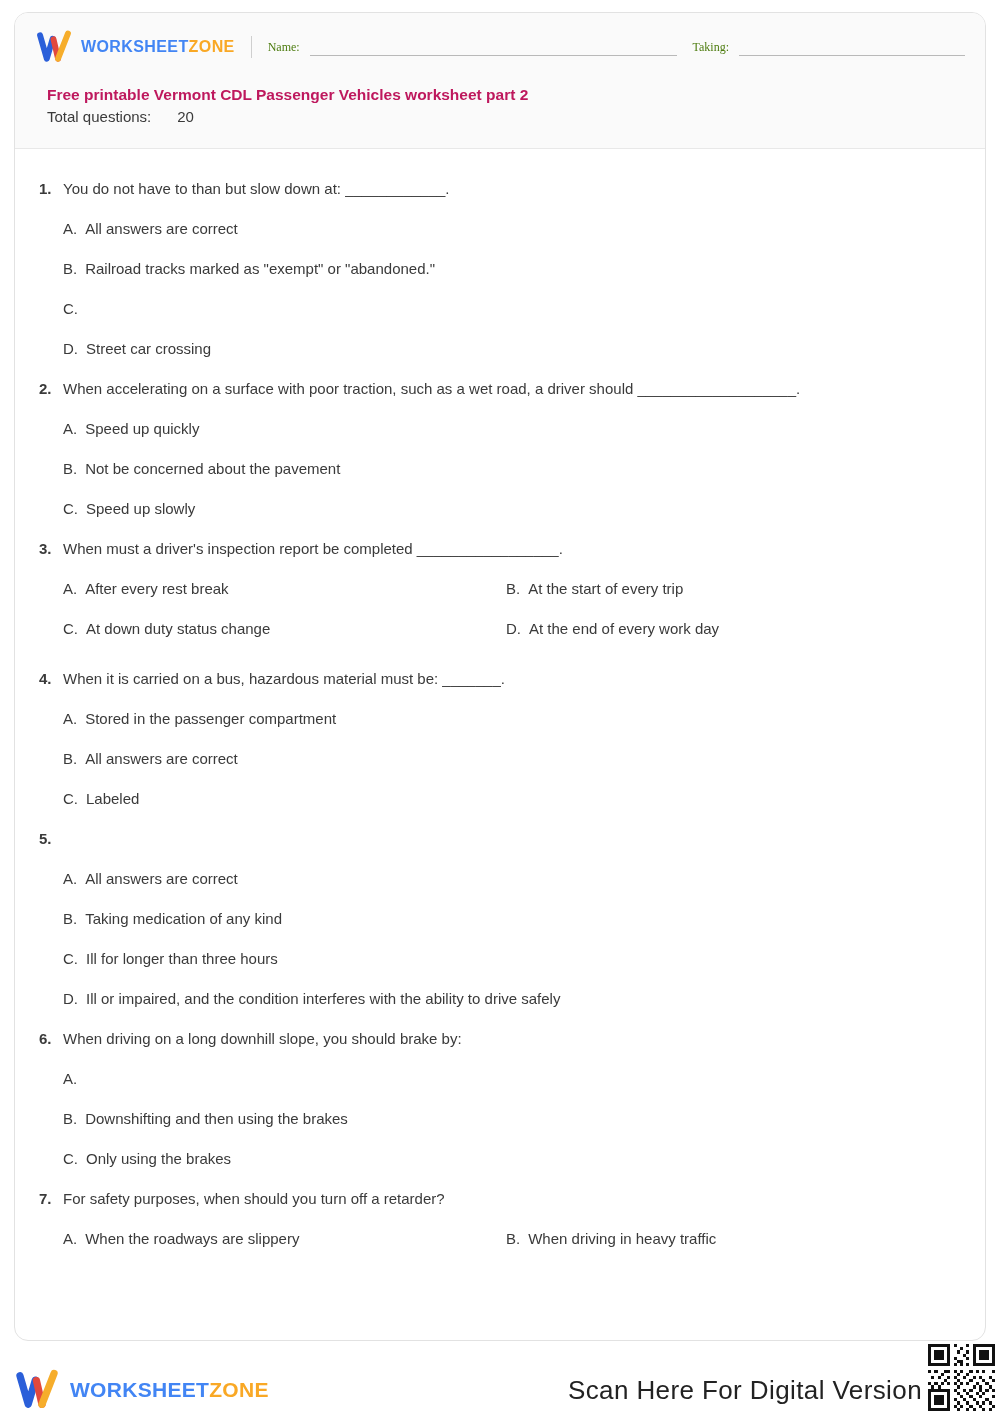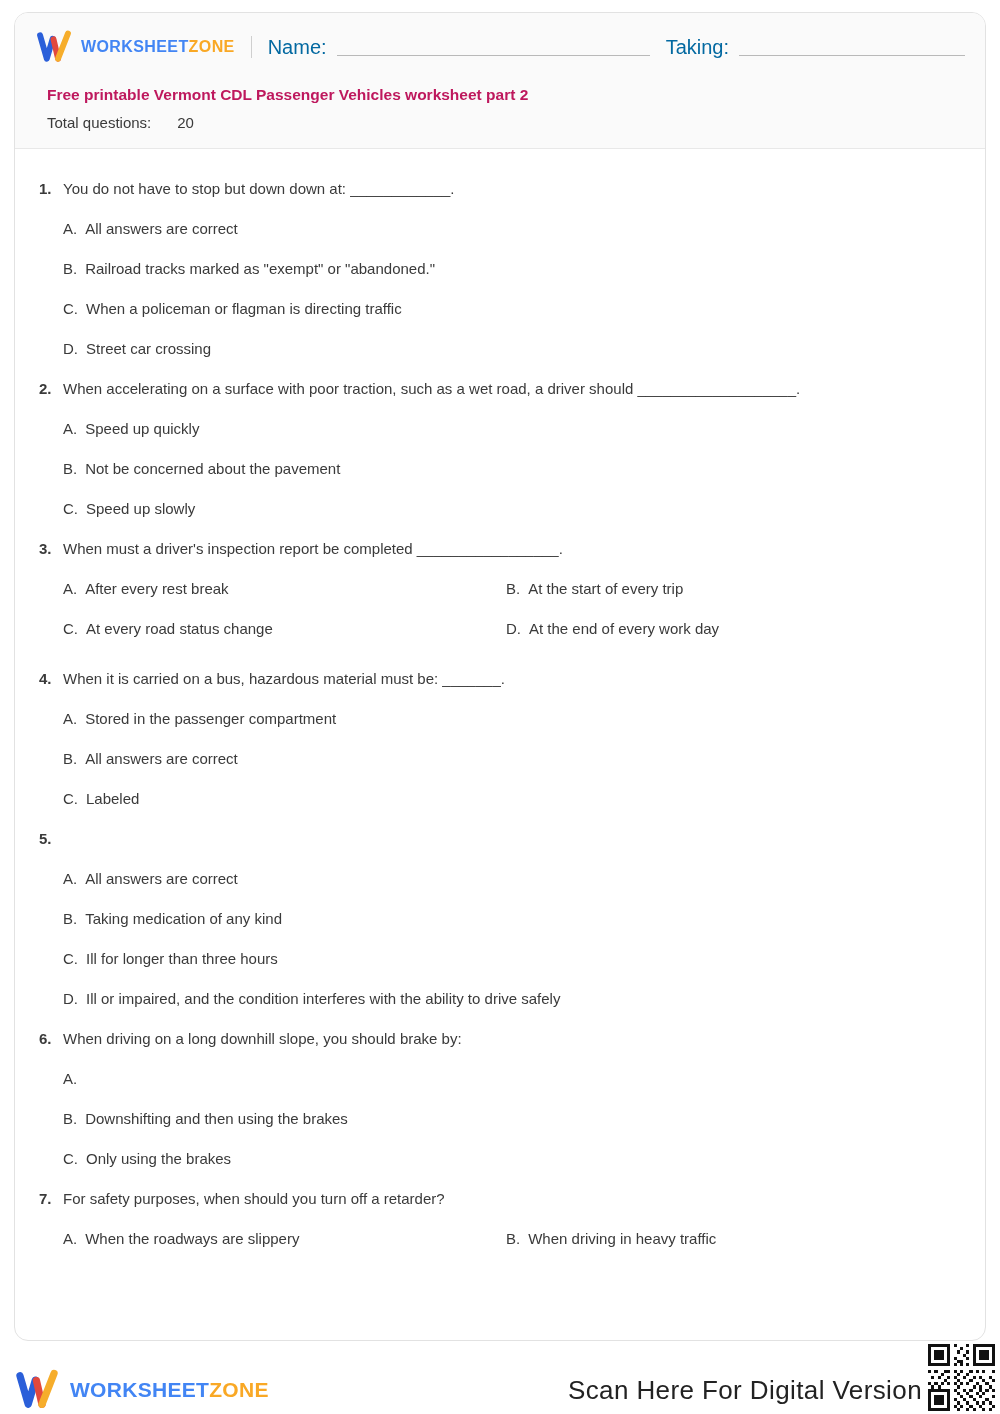--- a/index.html
+++ b/index.html
@@ -17,27 +17,27 @@
   .card-top{
     box-sizing:border-box;height:136px;padding:16px 20px 0 20px;
     background:#fafafa;border-bottom:1px solid #e8e8e8;
   }
   .brand-row{display:flex;align-items:center;}
   .logo-svg{flex:none;}
   .brand-text{font-weight:bold;font-size:16px;letter-spacing:.4px;margin-left:8px;white-space:nowrap;text-align:center;}
   .brand-blue{color:#4285f4;}
   .brand-orange{color:#f9a825;}
   .vbar{width:1px;height:22px;background:#cfcfcf;margin:0 16px 0 16px;flex:none;}
-  .hdr-label{font-size:20px;color:#0369a1;white-space:nowrap;}
+  .hdr-label{font-size:12px;color:#4d7c0f;white-space:nowrap;font-family:Liberation Serif, serif;}
   .fill-line{border-bottom:1.4px solid #b9b9b9;height:16px;}
   .name-line{flex:1;margin:0 16px 0 10px;}
   .grade-line{width:226px;margin-left:10px;}
   .intro{padding:21px 4px 0 12px;}
   .ws-title{font-weight:bold;font-size:15.5px;color:#be185d;}
-  .total-row{margin-top:10px;font-size:15px;}
+  .total-row{margin-top:4px;font-size:15px;}
   .total-value{margin-left:26px;}
   
   .questions{padding:30px 24px 0 24px;font-size:15px;line-height:20px;}
   .question-block{margin-bottom:10px;}
   .q-head{display:flex;margin-bottom:20px;}
   .q-num{font-weight:bold;width:24px;flex:none;}
   .options{margin-left:24px;}
   .options.two-col{display:grid;grid-template-columns:443px 1fr;}
   .option{display:flex;margin-bottom:20px;}
   .opt-letter{margin-right:8px;flex:none;}
@@ -75,34 +75,33 @@
       <div class="ws-title">Free printable Vermont CDL Passenger Vehicles worksheet part 2</div>
       <div class="total-row">
         <span>Total questions:</span><span class="total-value">20</span>
       </div>
     </div>
   </div>
   <div class="questions">
       <div class="question-block">
         <div class="q-head">
           <span class="q-num">1.</span>
-          <span class="q-text">You do not have to stop but down down at: ____________.</span>
+          <span class="q-text">You do not have to than but slow down at: ____________.</span>
         </div>
         <div class="options">
           <div class="option">
             <span class="opt-letter">A.</span>
             <span class="opt-text">All answers are correct</span>
           </div>
           <div class="option">
             <span class="opt-letter">B.</span>
             <span class="opt-text">Railroad tracks marked as "exempt" or "abandoned."</span>
           </div>
           <div class="option">
             <span class="opt-letter">C.</span>
-            <span class="opt-text">When a policeman or flagman is directing traffic</span>
           </div>
           <div class="option">
             <span class="opt-letter">D.</span>
             <span class="opt-text">Street car crossing</span>
           </div>
         </div>
       </div>
       <div class="question-block">
         <div class="q-head">
           <span class="q-num">2.</span>
@@ -132,21 +131,21 @@
           <div class="option">
             <span class="opt-letter">A.</span>
             <span class="opt-text">After every rest break</span>
           </div>
           <div class="option">
             <span class="opt-letter">B.</span>
             <span class="opt-text">At the start of every trip</span>
           </div>
           <div class="option">
             <span class="opt-letter">C.</span>
-            <span class="opt-text">At every road status change</span>
+            <span class="opt-text">At down duty status change</span>
           </div>
           <div class="option">
             <span class="opt-letter">D.</span>
             <span class="opt-text">At the end of every work day</span>
           </div>
         </div>
       </div>
       <div class="question-block">
         <div class="q-head">
           <span class="q-num">4.</span>

